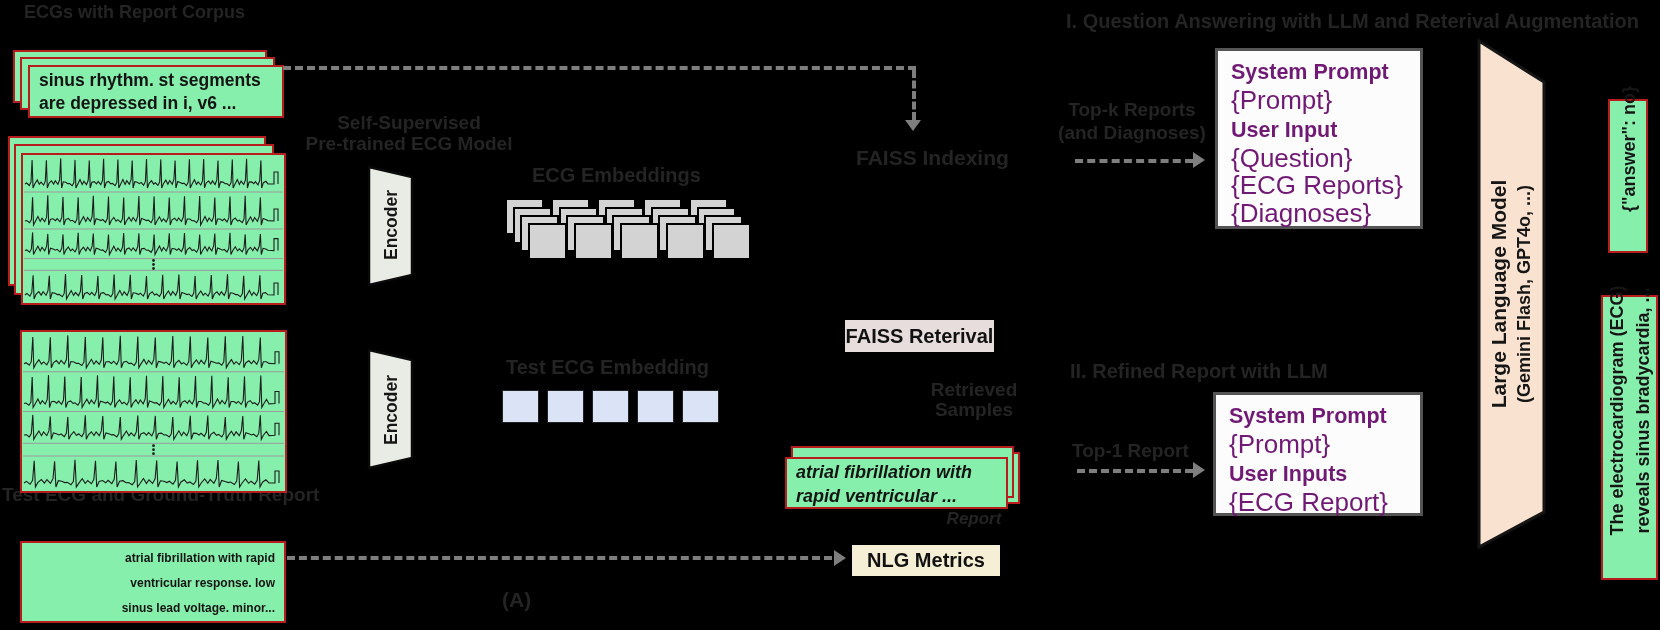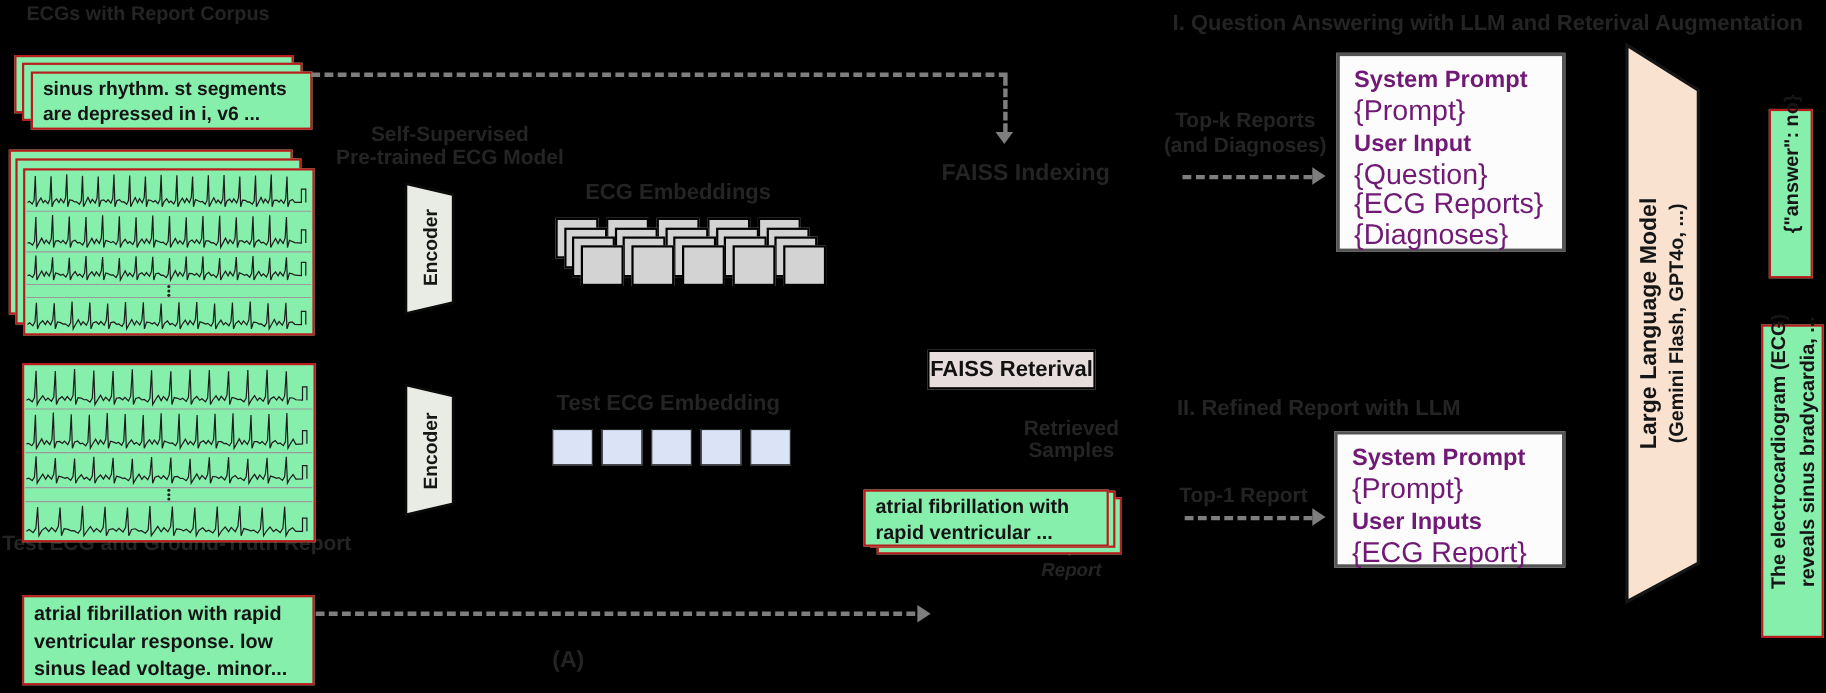--- a/index.html
+++ b/index.html
@@ -6,21 +6,21 @@
   #stage{position:relative;width:1660px;height:630px;background:#000;overflow:hidden;
          font-family:"Liberation Sans","DejaVu Sans",sans-serif;}
   
   .faint{position:absolute;color:#242424;font-weight:700;white-space:nowrap;}
   .center{text-align:center;}
   
   .card{position:absolute;background:#86efac;border:2px solid #b91c1c;box-sizing:border-box;margin-top:27px;}
   .card .cline{color:#141414;font-weight:600;}
   .corpus-front{padding:2px 9px;font-size:17.5px;line-height:23px;}
   .retr-front{padding:1px 9px;font-size:18px;line-height:24px;}
-  .gt-box{padding:3px 9px;font-size:18px;line-height:25px;}
+  .gt-box{padding:3px 9px;font-size:12px;line-height:25px;text-align:right;}
   
   .pill{position:absolute;box-sizing:border-box;border:2px solid #000;display:flex;
         align-items:center;justify-content:center;font-weight:600;color:#111;}
   
   .prompt{position:absolute;background:#fcfcfc;border:3px solid #545454;box-sizing:border-box;
           padding:6px 13px;color:#701a75;}
   .prompt .hdr{font-size:21.5px;font-weight:700;line-height:30px;white-space:nowrap;}
   .prompt .sub{font-size:26px;font-weight:400;line-height:27.5px;white-space:nowrap;}
   
   .vtext{position:absolute;display:flex;flex-direction:column;align-items:center;
@@ -120,24 +120,25 @@
     <polygon points="2,3 45,13 45,111 2,121" fill="#e9ece4" stroke="#0a0a0a" stroke-width="2.5"></polygon>
   </svg>
   <div class="vtext" style="left:340px;top:213px;width:102px;height:24px;font-size:17.5px;font-weight:600;">Encoder</div>
 
   <svg style="left:367px;top:347px;" width="48" height="124">
     <polygon points="2,3 45,13 45,111 2,121" fill="#e9ece4" stroke="#0a0a0a" stroke-width="2.5"></polygon>
   </svg>
   <div class="vtext" style="left:340px;top:398px;width:102px;height:24px;font-size:17.5px;font-weight:600;">Encoder</div>
 
   <div class="pill" style="left:843px;top:318px;width:153px;height:36px;background:#e7dddd;font-size:20px;">FAISS Reterival</div>
+  <div class="pill" style="left:850px;top:543px;width:152px;height:35px;background:#f5efd5;font-size:20px;">NLG Metrics</div>
 
   <div class="card" style="left:797px;top:425px;width:223px;height:52px;"></div>
   <div class="card" style="left:791px;top:419px;width:223px;height:52px;"></div>
-  <div class="card retr-front" style="left:785px;top:418px;width:223px;height:52px;">
+  <div class="card retr-front" style="left:785px;top:430px;width:223px;height:52px;font-style:italic;">
     <div class="cline">atrial fibrillation with</div>
     <div class="cline">rapid ventricular ...</div>
   </div>
 
   <div class="dashh" style="left:283px;top:66px;width:633px;"></div>
   <div class="dashv" style="left:912px;top:70px;height:50px;"></div>
   <div class="head-down" style="left:905px;top:120px;"></div>
 
   <div class="dashh" style="left:287px;top:556px;width:545px;"></div>
   <div class="head-right" style="left:834px;top:550px;"></div>

